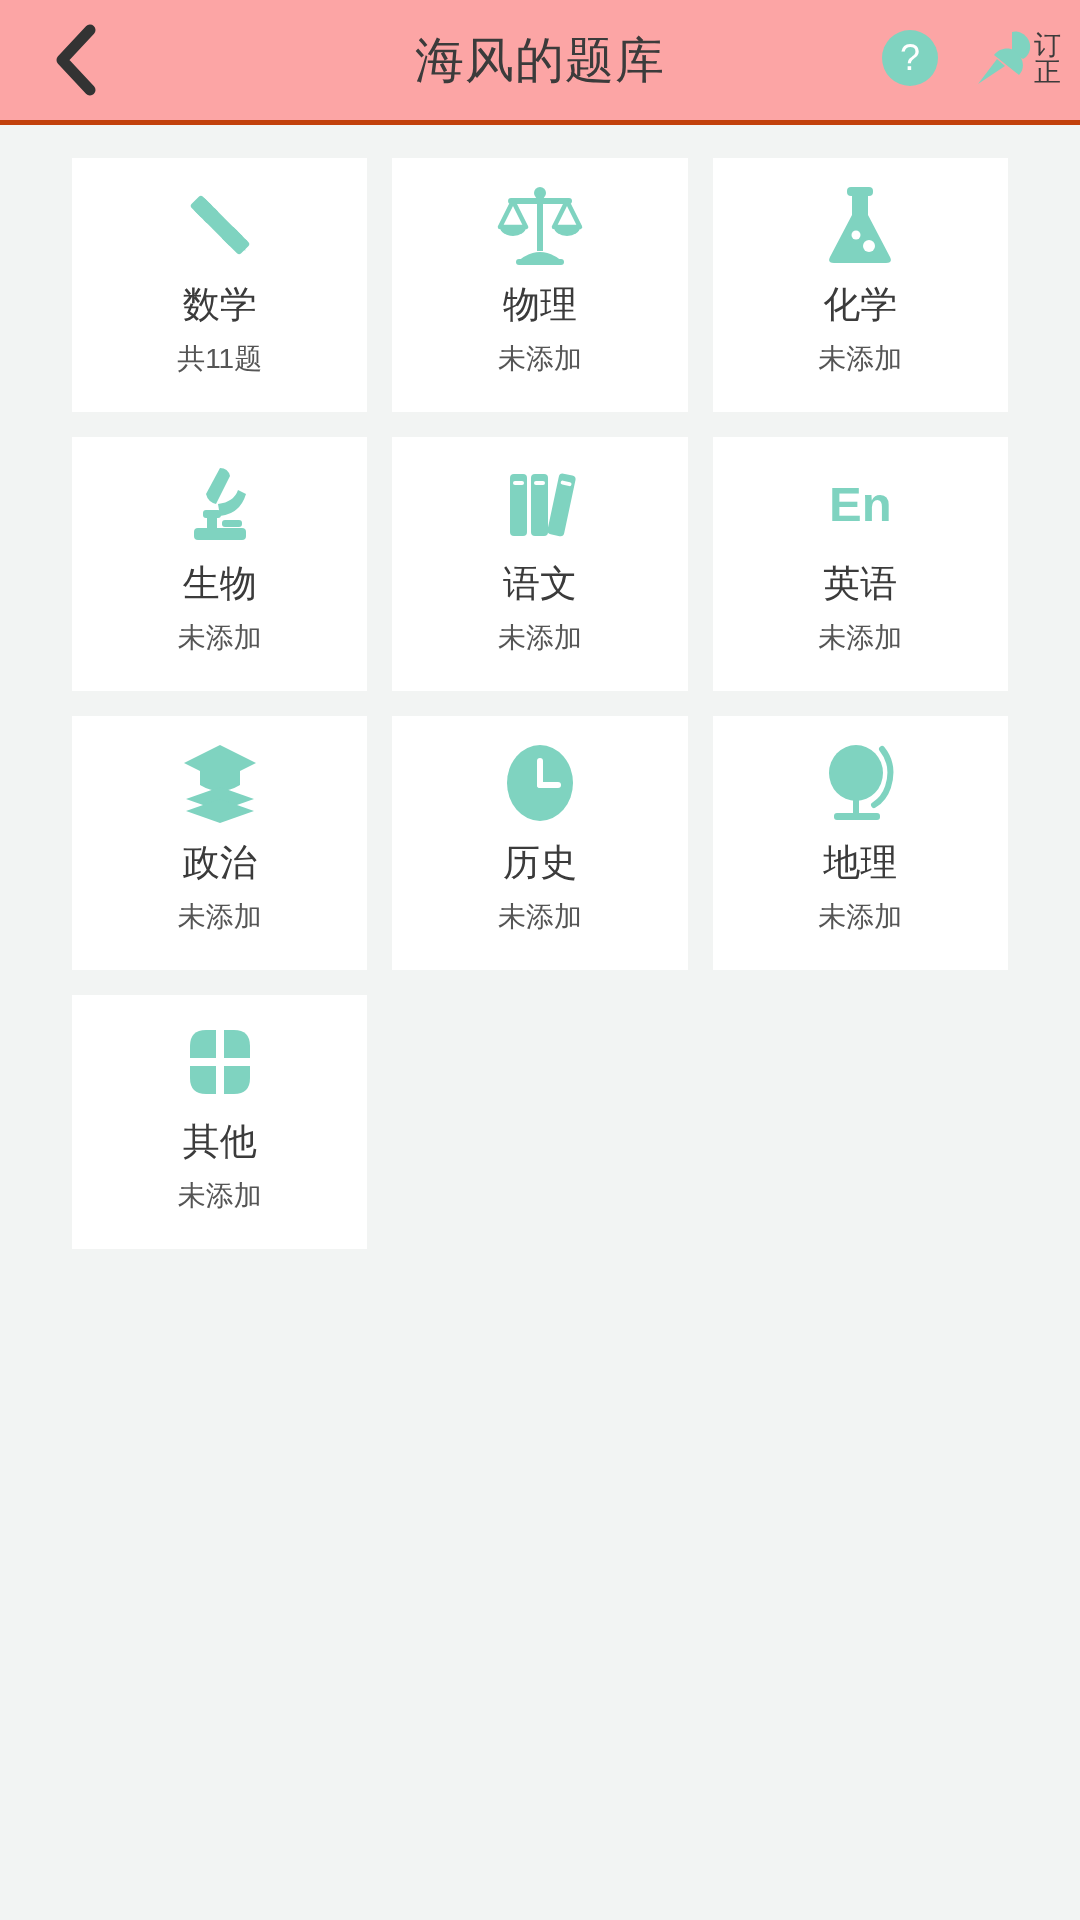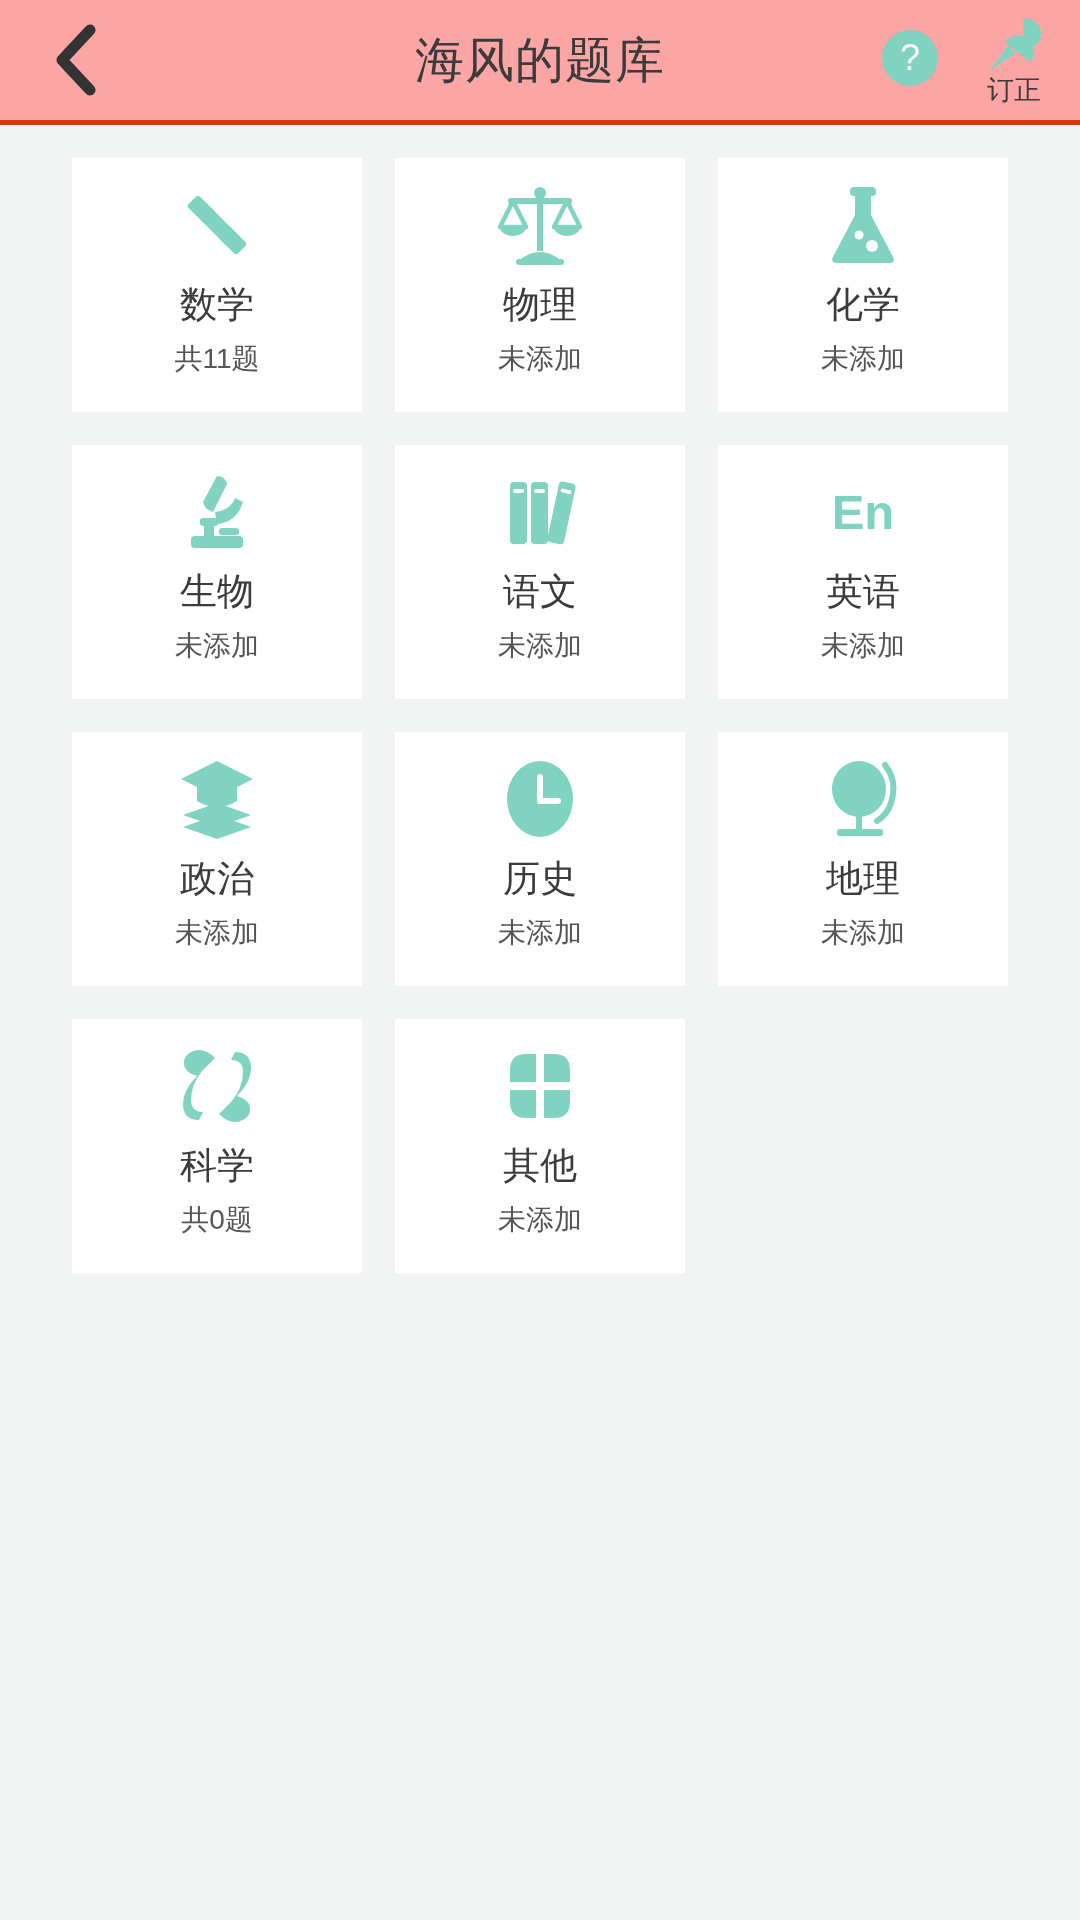--- a/index.html
+++ b/index.html
@@ -47,39 +47,39 @@
     border-radius:50%;
     background:#7fd3c0;
     color:#ffffff;
     display:flex; align-items:center; justify-content:center;
     font-size:36px;
     font-weight:400;
     cursor:pointer;
     margin-top:-4px;
   }
   .pin-wrap {
-    display:flex; flex-direction:column;
+    display:flex; flex-direction:row;
     align-items:center;
     cursor:pointer;
     width:84px;
     margin-top:-2px;
   }
   .pin-wrap svg { display:block; margin-bottom:2px; }
   .pin-label {
     font-size:27px;
     color:#3b3b3b;
     line-height:1;
   }
 
   
   .grid {
     padding:33px 72px 0 72px;
     display:grid;
     grid-template-columns:repeat(3, 1fr);
-    gap:33px;
+    gap:25px;
   }
   .subject-card {
     background:#ffffff;
     height:254px;
     display:flex;
     flex-direction:column;
     align-items:center;
     cursor:pointer;
   }
   .card-icon {
@@ -300,33 +300,20 @@
           <rect x="18" y="74" width="46" height="7" rx="3"></rect>
           <path d="M28 62 L54 62 L48 74 L34 74 Z" opacity="0"></path>
         </g>
         <ellipse cx="40" cy="34" rx="27" ry="28" fill="none" stroke="#ffffff" stroke-width="0"></ellipse>
       </svg>
     </div>
     <div class="card-name">地理</div>
     <div class="card-count">未添加</div>
   </div>
 
-  <div class="subject-card">
-    <div class="card-icon">
-      <svg width="88" height="88" viewBox="0 0 88 88">
-        <g fill="#7fd3c0">
-          <path d="M62 10 Q78 10 78 26 Q78 40 64 54 Q72 56 76 62 Q80 72 70 78 Q58 84 46 72 L58 60 Q70 46 70 30 Q70 18 58 18 Z"></path>
-          <path d="M26 78 Q10 78 10 62 Q10 48 24 34 Q16 32 12 26 Q8 16 18 10 Q30 4 42 16 L30 28 Q18 42 18 58 Q18 70 30 70 Z"></path>
-        </g>
-        <circle cx="44" cy="44" r="8" fill="#ffffff"></circle>
-      </svg>
-    </div>
-    <div class="card-name">科学</div>
-    <div class="card-count">共0题</div>
-  </div>
 
   <div class="subject-card">
     <div class="card-icon">
       <svg width="88" height="88" viewBox="0 0 88 88">
         <g fill="#7fd3c0">
           <path d="M14 28 Q14 12 30 12 L40 12 L40 40 L14 40 Z"></path>
           <path d="M48 12 L58 12 Q74 12 74 28 L74 40 L48 40 Z"></path>
           <path d="M14 48 L40 48 L40 76 L30 76 Q14 76 14 60 Z"></path>
           <path d="M48 48 L74 48 L74 60 Q74 76 58 76 L48 76 Z"></path>
         </g>

